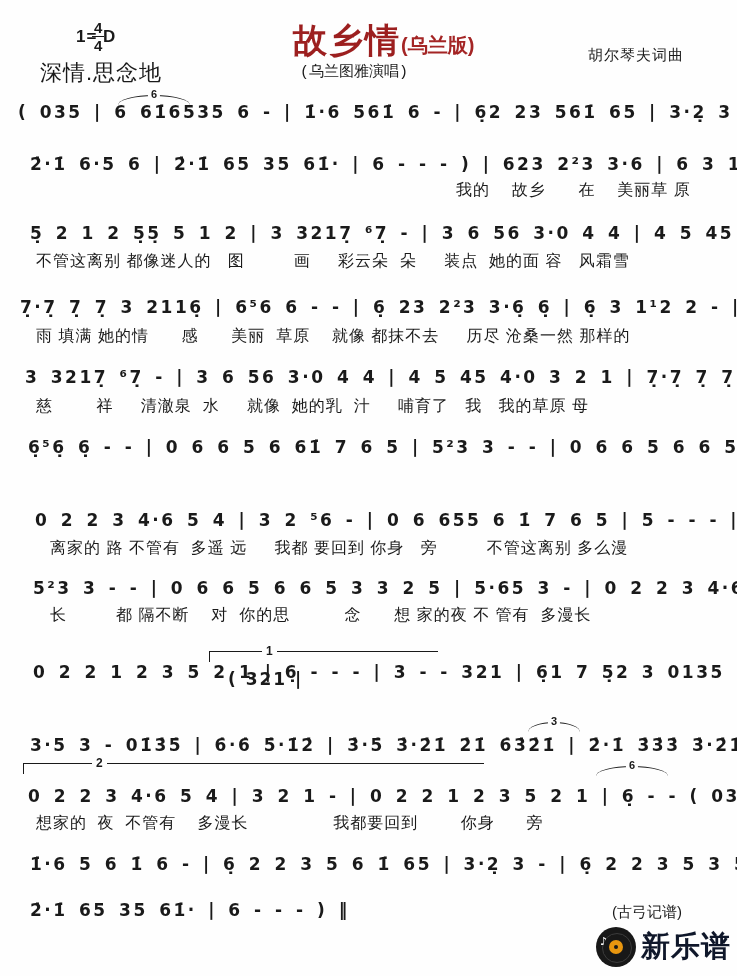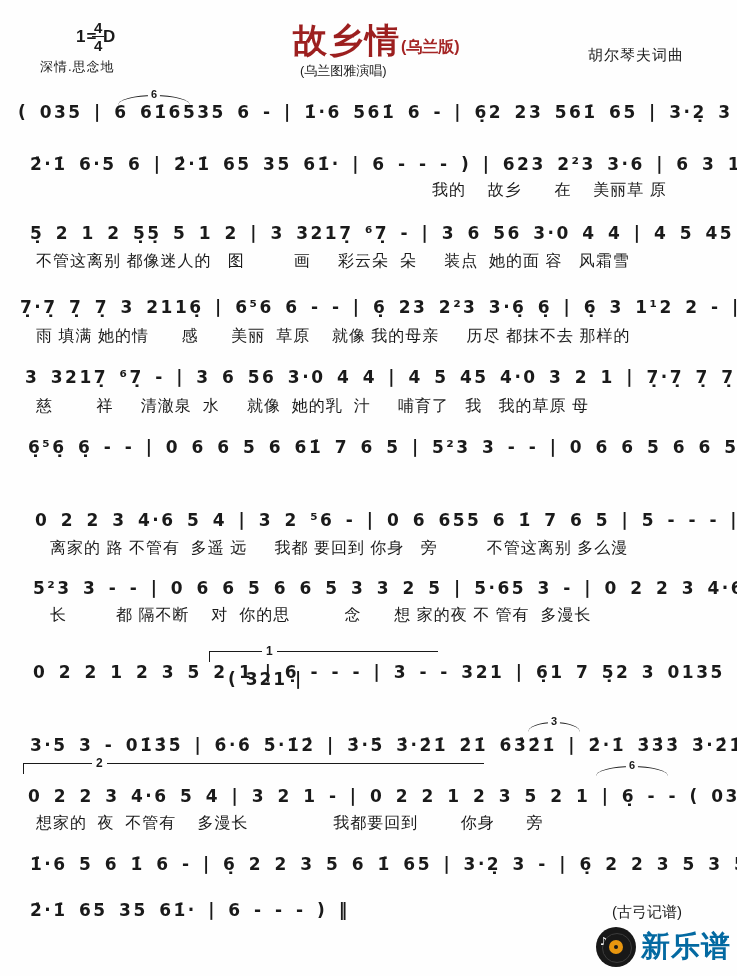--- a/index.html
+++ b/index.html
@@ -7,24 +7,24 @@
     position:relative;width:737px;height:976px;background:#fefefe;
     margin:0 auto;overflow:hidden;
     font-family:"Liberation Sans","DejaVu Sans",sans-serif;color:#1a1a1a;
   }
   .abs{position:absolute;}
   
   .keysig{font-size:17px;font-weight:bold;letter-spacing:1px;white-space:pre;}
   .frac{display:inline-block;text-align:center;font-size:15px;font-weight:bold;line-height:1;vertical-align:middle;}
   .frac .num{display:block;border-bottom:1.5px solid #1a1a1a;padding:0 2px 1px;}
   .frac .den{display:block;padding-top:1px;}
-  .expression{font-size:13px;letter-spacing:1px;}
+  .expression{font-size:22px;letter-spacing:1px;}
   .title{font-size:34px;font-weight:bold;color:#9c1f1f;letter-spacing:2px;}
-  .title-suffix{font-size:16px;font-weight:bold;color:#a42525;}
-  .performer{font-size:13px;}
+  .title-suffix{font-size:20px;font-weight:bold;color:#a42525;}
+  .performer{font-size:15px;font-family:Liberation Mono, monospace;}
   .composer{font-size:15px;letter-spacing:1px;}
   
   .notes{
     font-family:"DejaVu Sans",sans-serif;
     font-size:17px;font-weight:bold;white-space:pre;
     letter-spacing:2.5px;word-spacing:3px;line-height:1.15;
   }
   .lyrics{font-size:16px;white-space:pre;letter-spacing:1px;}
   .pickup{font-family:"DejaVu Sans",sans-serif;font-size:17px;font-weight:bold;white-space:pre;letter-spacing:2px;margin-top:40px;}
   
@@ -41,21 +41,21 @@
   }
   .credit{font-size:15px;}
   .url-line{font-family:"DejaVu Sans Mono","Liberation Mono",monospace;font-size:15px;white-space:pre;}
   
   .logo{display:flex;align-items:center;gap:5px;}
   .vinyl{position:relative;width:40px;height:40px;border-radius:50%;background:#181818;}
   .vinyl .ring{position:absolute;left:6px;top:6px;width:28px;height:28px;border:1px solid #3c3c3c;border-radius:50%;}
   .vinyl .center{position:absolute;left:13px;top:13px;width:14px;height:14px;border-radius:50%;background:#e8960f;}
   .vinyl .hole{position:absolute;left:18px;top:18px;width:4px;height:4px;border-radius:50%;background:#181818;}
   .vinyl .note{position:absolute;left:4px;top:8px;color:#fff;font-size:11px;font-family:"DejaVu Sans",sans-serif;}
-  .logo-text{font-size:29px;font-weight:bold;color:#0369a1;letter-spacing:1px;}
+  .logo-text{font-size:29px;font-weight:bold;color:#0f172a;letter-spacing:1px;}
 </style>
 </head>
 <body>
 
 <div id="sheet">
 
   <div class="abs keysig" style="left:38px;top:27px;margin-left:38px;"><span>1= D</span></div>
   <div class="abs frac" style="left:92px;top:20px;">
     <span class="num">4</span>
     <span class="den">4</span>
@@ -67,27 +67,27 @@
   </div>
   <div class="abs performer" style="left:300px;top:62px;">(乌兰图雅演唱)</div>
   <div class="abs composer" style="left:588px;top:46px;">胡尔琴夫词曲</div>
 
   <div class="abs tuplet" style="left:118px;top:95px;width:72px;">
       <span class="tlabel">6</span>
     </div>
   <div class="abs notes" style="left:18px;top:103px;">( 035 | 6 61̇6535 6 - | 1̇·6 561̇ 6 - | 6̣2 23 561̇ 65 | 3·2̣ 3 - | 6̣2 23 53 56 |</div>
 
   <div class="abs notes" style="left:30px;top:155px;">2̇·1̇ 6·5 6 | 2̇·1̇ 65 35 61̇· | 6 - - - ) | 623 2²3 3·6 | 6 3 1¹2 2 - |</div>
-  <div class="abs lyrics" style="left:432px;top:180px;">我的    故乡      在    美丽草 原</div>
+  <div class="abs lyrics" style="left:456px;top:180px;">我的    故乡      在    美丽草 原</div>
 
   <div class="abs notes" style="left:30px;top:224px;">5̣ 2 1 2 5̣5̣ 5 1 2 | 3 3217̣ ⁶7̣ - | 3 6 56 3·0 4 4 | 4 5 45 4·3 2 1 |</div>
   <div class="abs lyrics" style="left:36px;top:251px;">不管这离别 都像迷人的   图         画     彩云朵  朵     装点  她的面 容   风霜雪</div>
 
   <div class="abs notes" style="left:20px;top:298px;">7̣·7̣ 7̣ 7̣ 3 2116̣ | 6⁵6 6 - - | 6̣ 23 2²3 3·6̣ 6̣ | 6̣ 3 1¹2 2 - | 5̣ 2 1 2 5̣5̣ 5̣ 1 2 |</div>
-  <div class="abs lyrics" style="left:36px;top:326px;">雨 填满 她的情      感      美丽  草原    就像 我的母亲     历尽 都抹不去 那样的</div>
+  <div class="abs lyrics" style="left:36px;top:326px;">雨 填满 她的情      感      美丽  草原    就像 都抹不去     历尽 沧桑一然 那样的</div>
 
   <div class="abs notes" style="left:25px;top:368px;">3 3217̣ ⁶7̣ - | 3 6 56 3·0 4 4 | 4 5 45 4·0 3 2 1 | 7̣·7̣ 7̣ 7̣ 3 2116̣ |</div>
   <div class="abs lyrics" style="left:36px;top:396px;">慈        祥     清澈泉  水     就像  她的乳  汁     哺育了   我   我的草原 母</div>
 
   <div class="abs notes" style="left:28px;top:438px;">6̣⁵6̣ 6̣ - - | 0 6 6 5 6 61̇ 7 6 5 | 5²3 3 - - | 0 6 6 5 6 6 5 3 3 2 5 | 5·65 3 - |</div>
 
   <div class="abs notes" style="left:35px;top:511px;">0 2 2 3 4·6 5 4 | 3 2 ⁵6 - | 0 6 655 6 1̇ 7 6 5 | 5 - - - | 0 6 6 5 6 1̇ 7 6 5 |</div>
   <div class="abs lyrics" style="left:50px;top:538px;">离家的 路 不管有  多遥 远     我都 要回到 你身   旁         不管这离别 多么漫</div>
 
   <div class="abs notes" style="left:33px;top:579px;">5²3 3 - - | 0 6 6 5 6 6 5 3 3 2 5 | 5·65 3 - | 0 2 2 3 4·6 5 4 | 3 2 1 - |</div>

